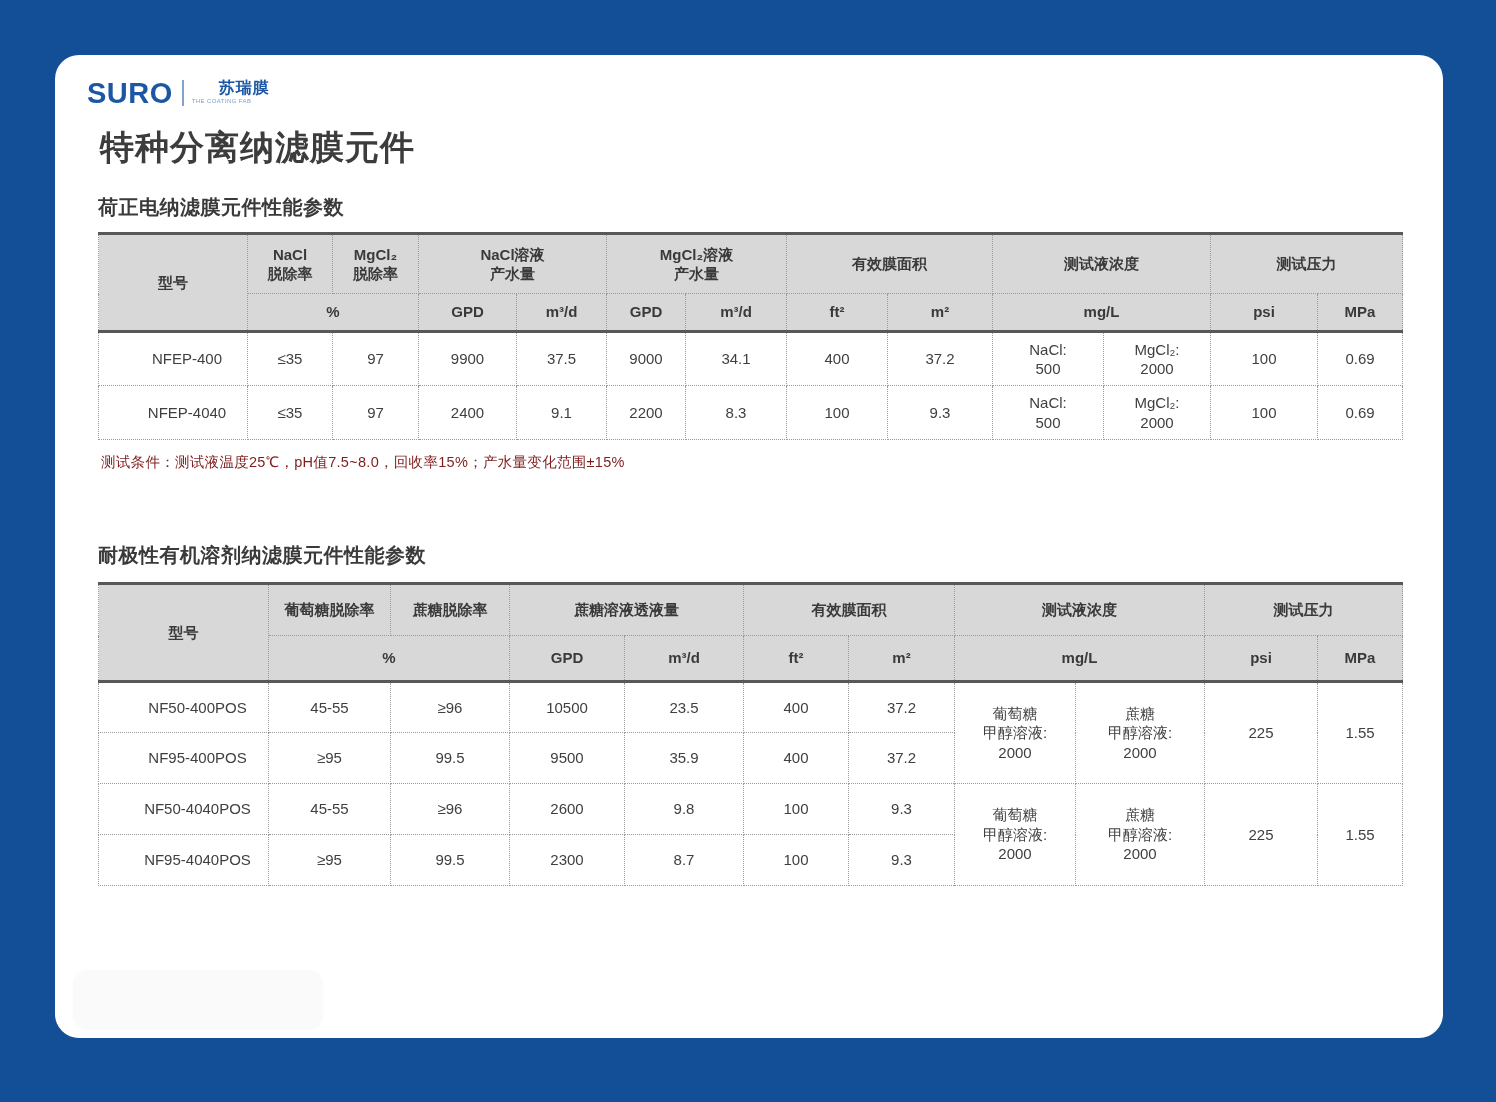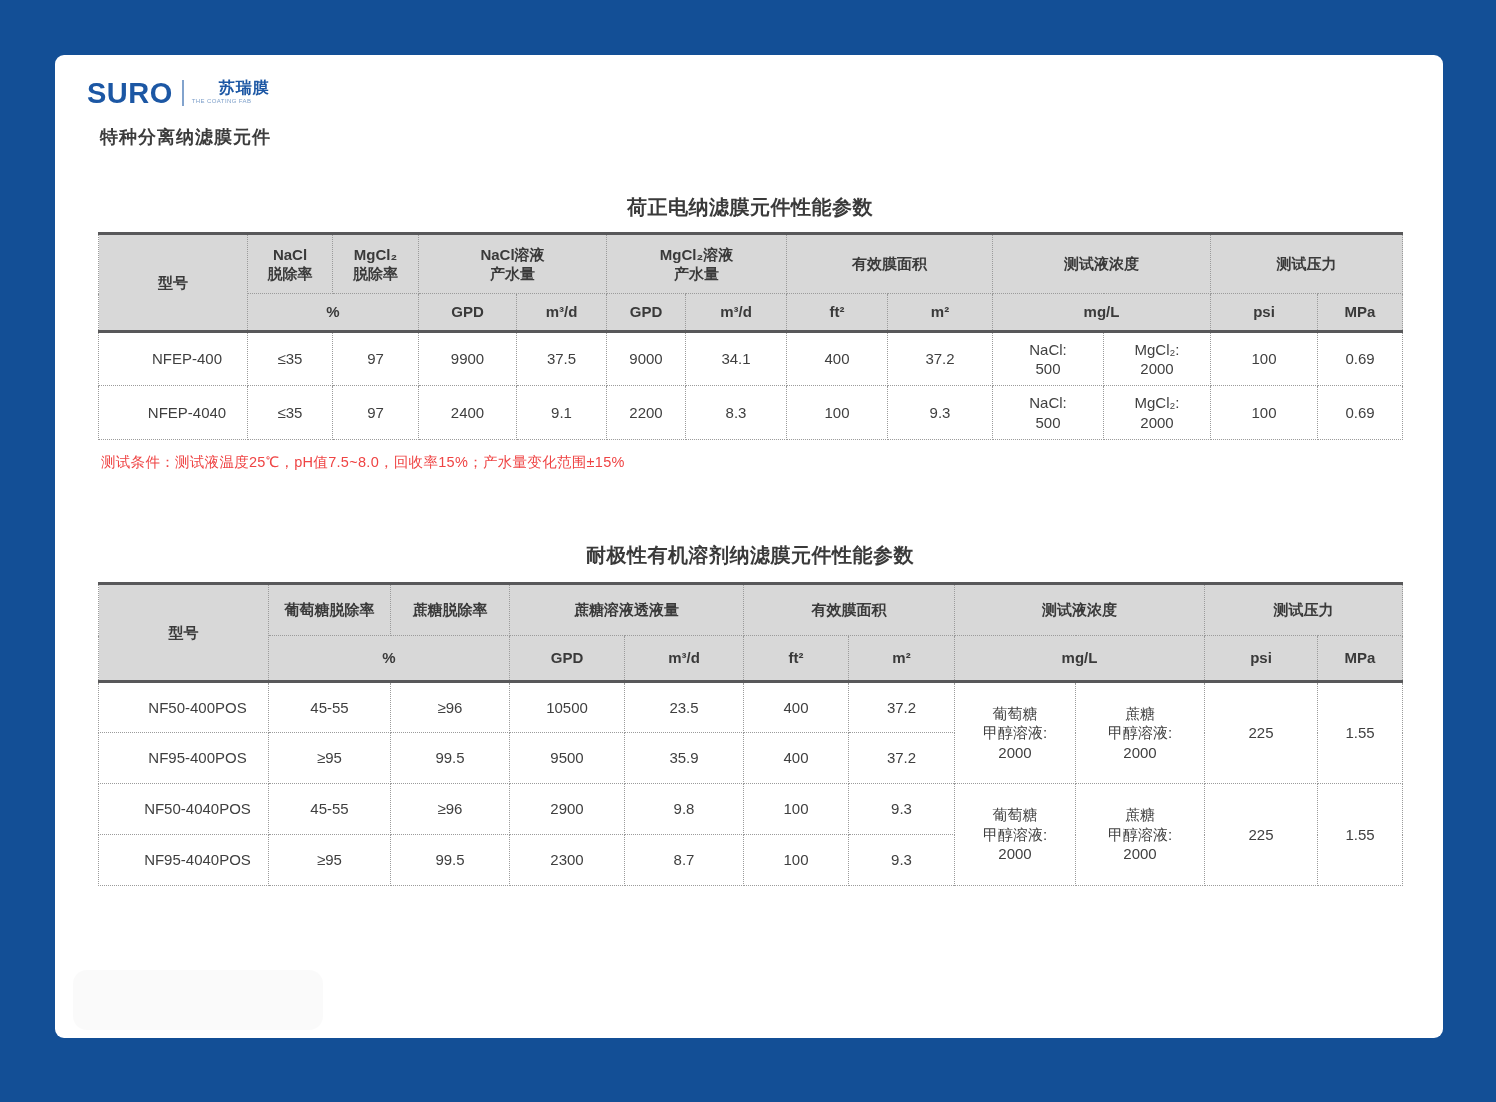--- a/index.html
+++ b/index.html
@@ -8,21 +8,21 @@
     background: #134f96;
     font-family: "Liberation Sans", sans-serif;
     position: relative;
     overflow: hidden;
   }
   .card {
     position: absolute;
     left: 55px; top: 55px;
     width: 1388px; height: 983px;
     background: #ffffff;
-    border-radius: 9px;
+    border-radius: 24px;
   }
   .watermark {
     position: absolute;
     left: 18px; bottom: 8px;
     width: 250px; height: 60px;
     background: rgba(120,120,120,0.04);
     border-radius: 14px;
   }
   
   .logo { position: absolute; left: 32px; top: 24px; display: flex; align-items: flex-start; }
@@ -31,24 +31,24 @@
   }
   .logo-divider {
     width: 2px; height: 26px; background: #1c57a4; opacity: 0.55; margin: 1px 8px 0 9px;
   }
   .logo-right { display: flex; flex-direction: column; }
   .logo-cn { color: #1c57a4; font-size: 16px; font-weight: bold; line-height: 1.1; letter-spacing: 1px; margin-left: 27px; }
   .logo-tagline { color: #7fa0ca; font-size: 6px; letter-spacing: 0.4px; margin-top: 1px; }
 
   .main-title {
     position: absolute; left: 45px; top: 70px;
-    font-size: 18px; font-weight: bold; color: #3c3c3c; letter-spacing: 1px;
+    font-size: 34px; font-weight: bold; color: #3c3c3c; letter-spacing: 1px;
   }
   .section-title {
-    position: absolute; left: 43px; width: 1304px; text-align: center;
+    position: absolute; left: 43px; width: 1304px; 
     font-size: 20px; font-weight: bold; color: #3a3a3a; letter-spacing: 0.5px;
   }
   .t1-title { top: 139px; }
   .t2-title { top: 487px; }
 
   .spec {
     position: absolute; left: 43px;
     border-collapse: collapse; table-layout: fixed;
     width: 1304px;
     border: 1px dotted #9b9b9b;
@@ -68,21 +68,21 @@
   .spec thead th { background: #d8d8d8; font-weight: bold; color: #3a3a3a; }
   .spec tbody tr:first-child td { border-top: 3px solid #58585a; }
   .spec td.model { text-align: center; padding-left: 30px; }
   .t1-hr1 { height: 60px; } .t1-hr2 { height: 38px; }
   .t1-br  { height: 54px; }
   .t2-hr1 { height: 52px; } .t2-hr2 { height: 46px; }
   .t2-br  { height: 51px; }
 
   .note {
     position: absolute; left: 46px;
-    font-size: 14.5px; color: #ef4444; letter-spacing: 0.3px;
+    font-size: 14.5px; color: #7f1d1d; letter-spacing: 0.3px;
   }
   .note1 { top: 398px; }
   .note2 { top: 847px; }
 </style>
 </head>
 <body>
 
 <div class="card">
 
   <div class="logo">
@@ -243,21 +243,21 @@
         <td>99.5</td>
         <td>9500</td>
         <td>35.9</td>
         <td>400</td>
         <td>37.2</td>
       </tr>
       <tr class="t2-br">
         <td class="model">NF50-4040POS</td>
         <td>45-55</td>
         <td>≥96</td>
-        <td>2900</td>
+        <td>2600</td>
         <td>9.8</td>
         <td>100</td>
         <td>9.3</td>
         <td rowspan="2">葡萄糖
 甲醇溶液:
 2000</td>
         <td rowspan="2">蔗糖
 甲醇溶液:
 2000</td>
         <td rowspan="2">225</td>

